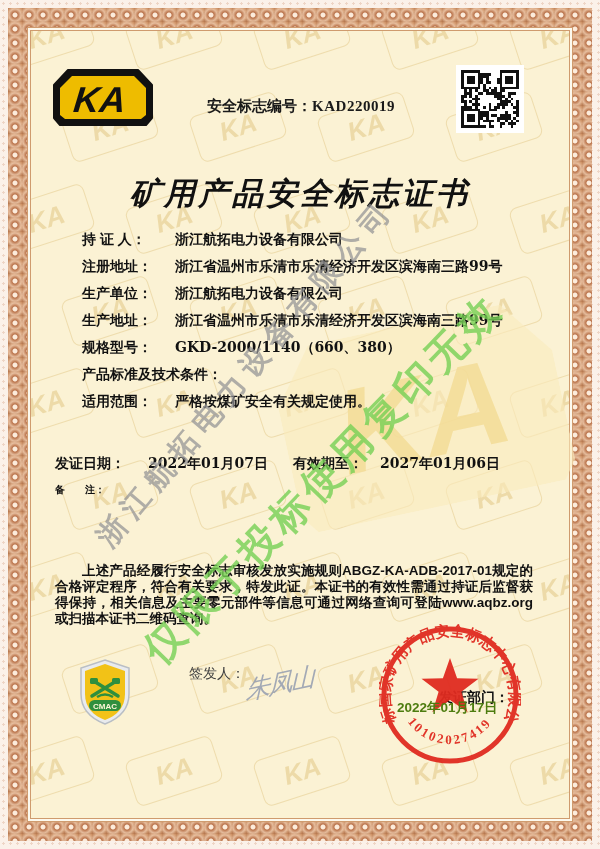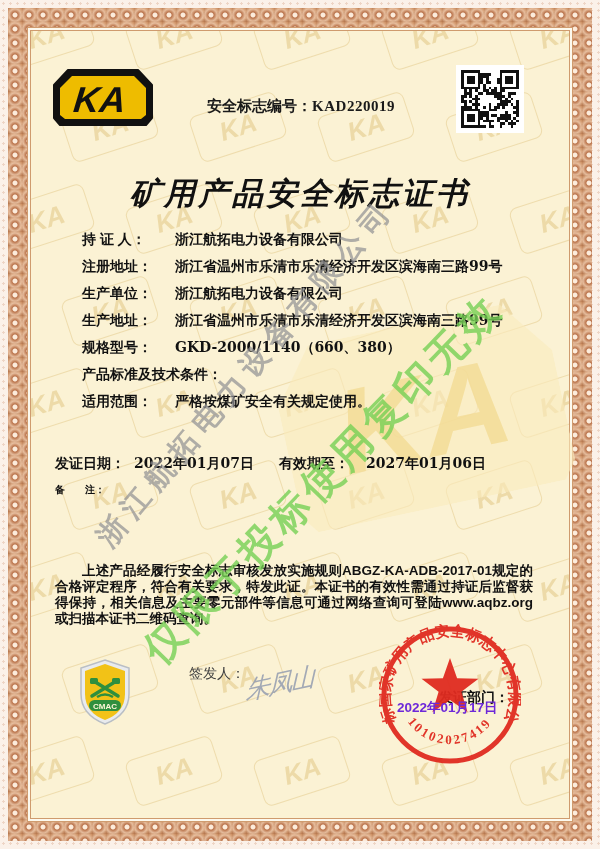--- a/index.html
+++ b/index.html
@@ -41,36 +41,36 @@
   .qr-grid .m{background:#111;}
   .title{position:absolute;left:0;top:142px;width:100%;text-align:center;
     font-size:31px;font-weight:800;color:#111;letter-spacing:3px;font-style:italic;}
   
   .fields{position:absolute;left:24px;top:200px;width:478px;margin-left:27px;}
   .frow{display:flex;margin-bottom:10px;font-size:14px;line-height:17px;color:#111;}
   .flabel{font-weight:bold;flex:0 0 auto;min-width:93px;white-space:nowrap;}
   .flabel.wide{min-width:auto;margin-right:14px;}
   .fvalue{font-weight:bold;font-family:"DejaVu Serif","Liberation Serif",serif;}
   .dates-row{position:absolute;left:24px;top:424px;display:flex;font-size:14px;color:#111;}
-  .dates-row .flabel{min-width:76px;margin-right:3px;}
+  .dates-row .flabel{min-width:76px;margin-right:17px;}
   .dates-row .dval{font-weight:bold;width:145px;font-family:"DejaVu Serif","Liberation Serif",serif;}
   .dates-row .flabel2{font-weight:bold;margin-right:17px;white-space:nowrap;}
   .remark-row{position:absolute;left:24px;top:452px;font-size:10px;font-weight:bold;color:#111;}
   .statement{position:absolute;left:24px;top:532px;width:478px;font-size:13.5px;
     font-weight:bold;color:#111;line-height:16px;text-indent:2em;text-align:justify;
     font-family:Liberation Sans, sans-serif;}
   
   .cmac{position:absolute;left:48px;top:628px;width:52px;height:66px;}
   .signer-label{position:absolute;left:158px;top:634px;font-size:14px;font-weight:normal;color:#404040;}
   .signature{position:absolute;left:214px;top:636px;font-size:25px;color:#9aa2b2;
     font-family:"Liberation Serif",serif;font-style:italic;letter-spacing:-2px;
     transform:rotate(-12deg) skewX(-12deg);opacity:.9;}
   .dept-label{position:absolute;left:408px;top:658px;font-size:14px;font-weight:bold;color:#111;}
   .seal{position:absolute;left:348px;top:593px;width:142px;height:142px;z-index:4;opacity:.95;}
-  .seal-date{position:absolute;left:366px;top:668px;z-index:5;font-size:13.5px;font-weight:bold;color:#6d28d9;}
+  .seal-date{position:absolute;left:366px;top:668px;z-index:5;font-size:13.5px;font-weight:bold;color:#4d7c0f;}
   
   .wm{position:absolute;z-index:3;white-space:nowrap;pointer-events:none;font-weight:bold;}
   .wm-gray{left:-10px;top:322px;width:450px;text-align:center;font-size:29px;letter-spacing:8px;
     color:rgba(145,145,148,.72);transform:rotate(-50deg);}
   .wm-green{left:32px;top:420px;width:520px;text-align:center;font-size:40px;letter-spacing:5px;
     color:rgba(118,208,84,.8);transform:rotate(-46deg);}
 </style>
 </head>
 <body>
 

